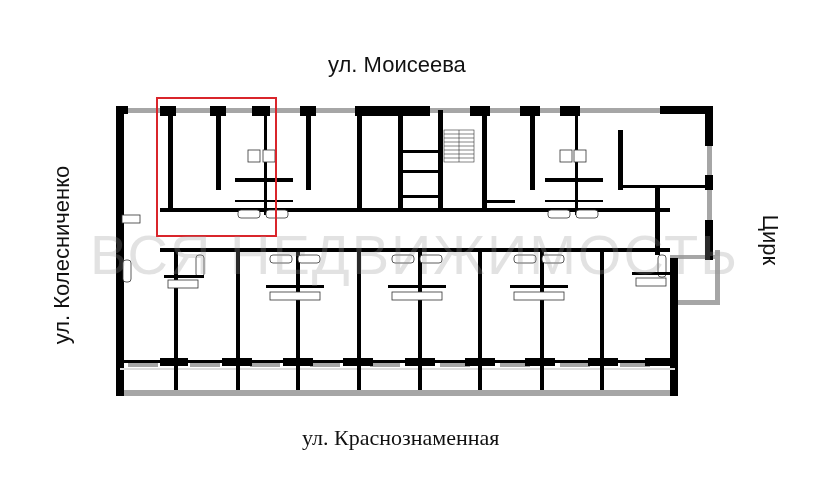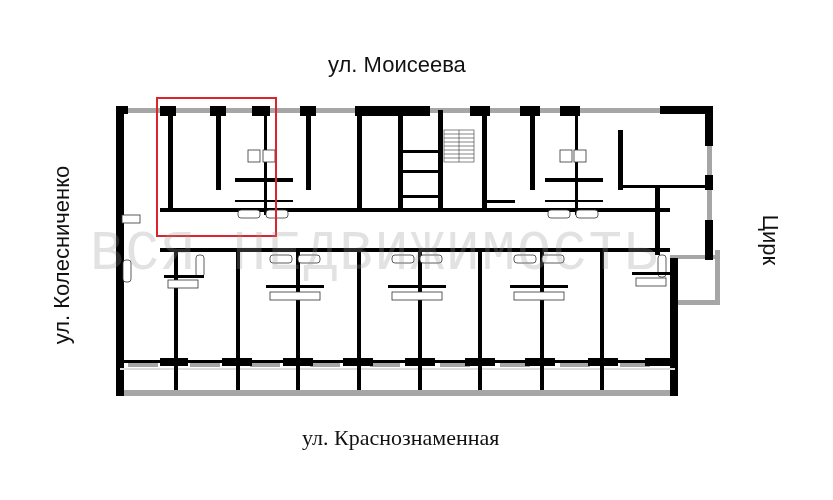--- a/index.html
+++ b/index.html
@@ -3,21 +3,21 @@
 <meta charset="utf-8">
 <style>
   html,body{margin:0;padding:0;background:#fff;}
   body{width:833px;height:500px;position:relative;overflow:hidden;font-family:"Liberation Sans","DejaVu Sans",sans-serif;}
   .street{position:absolute;color:#111;font-size:22px;white-space:nowrap;}
   #st-top{left:328px;top:40px;margin-top:12px;}
   #st-bottom{left:302px;top:425px;font-family:Liberation Serif, serif;}
   #st-left{left:40px;top:255px;transform:translate(-50%,-50%) rotate(-90deg);transform-origin:center;left:62px;}
   #st-right{left:770px;top:240px;transform:translate(-50%,-50%) rotate(90deg);transform-origin:center;}
   svg{position:absolute;left:0;top:0;}
-  .wm{position:absolute;left:90px;top:222px;font-size:56px;letter-spacing:2px;color:rgba(150,150,150,0.28);white-space:nowrap;font-family:Liberation Mono, monospace;pointer-events:none;}
+  .wm{position:absolute;left:90px;top:222px;font-size:56px;letter-spacing:2px;color:rgba(150,150,150,0.28);white-space:nowrap;font-family:Liberation Sans, sans-serif;pointer-events:none;}
 </style>
 </head>
 <body>
 
 <div class="street" id="st-top">ул. Моисеева</div>
 <div class="street" id="st-bottom">ул. Краснознаменная</div>
 <div class="street" id="st-left">ул. Колесниченко</div>
 <div class="street" id="st-right">Цирк</div>
 
 <svg width="833" height="500">

